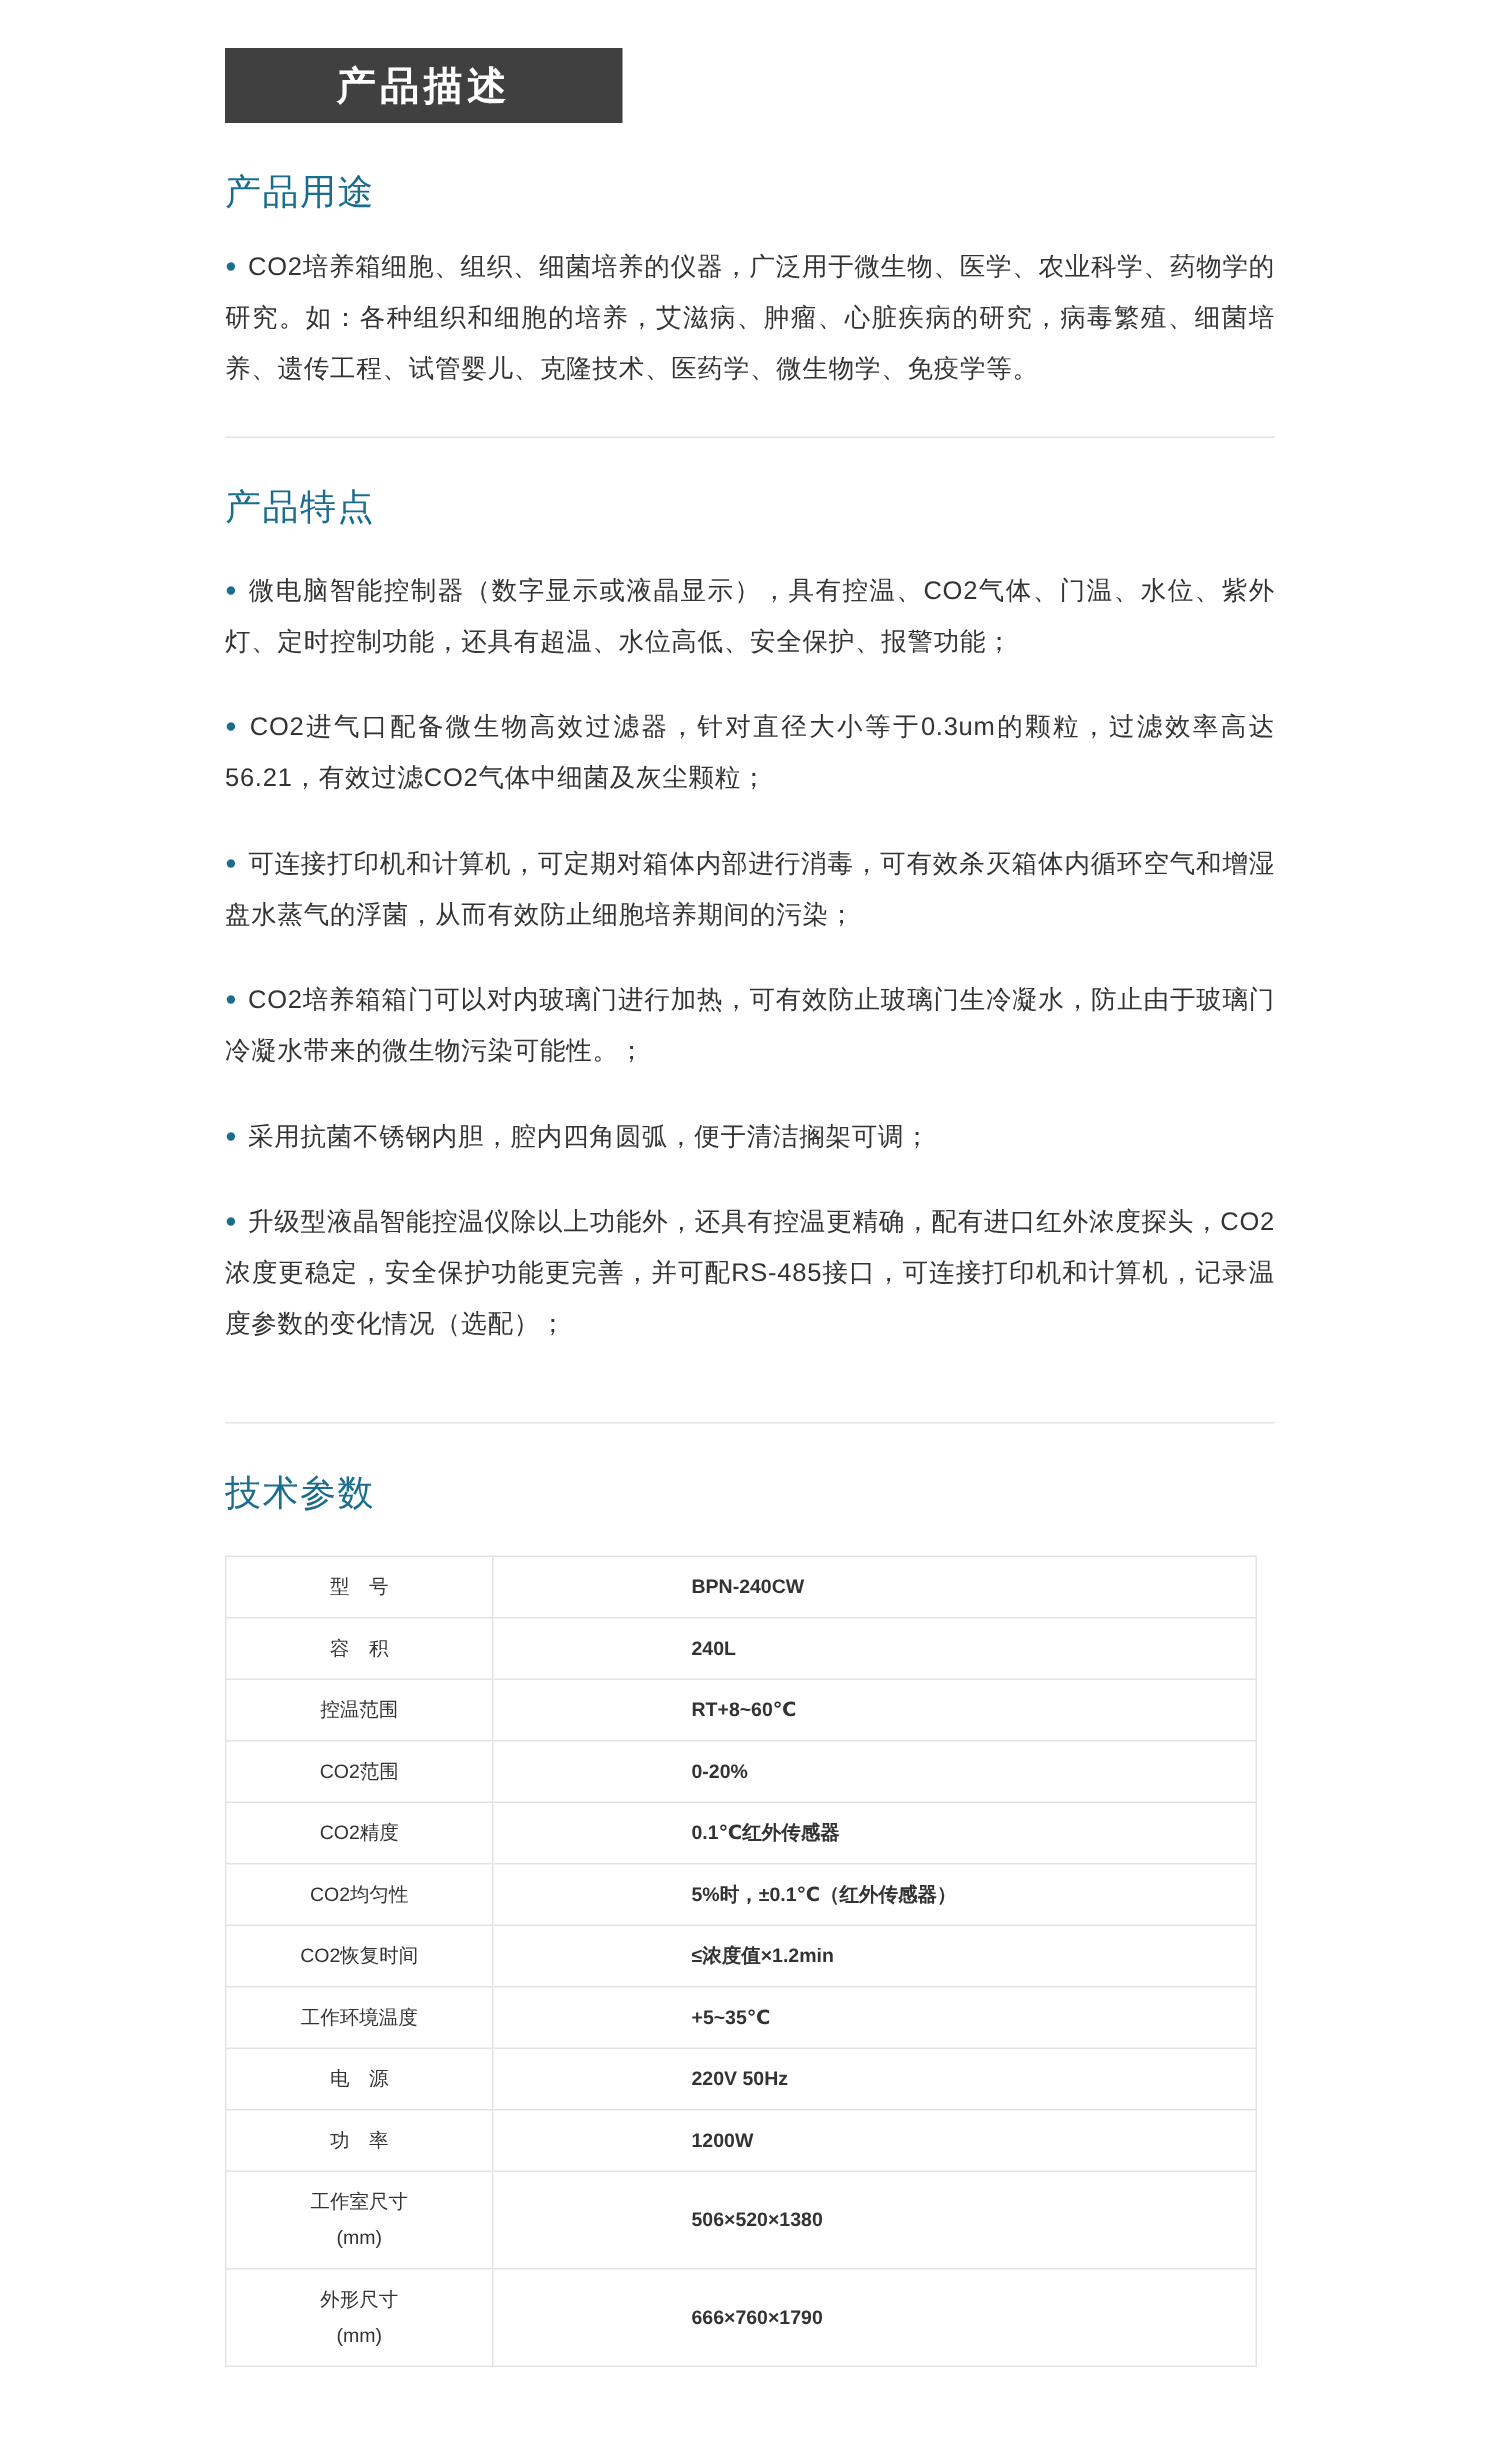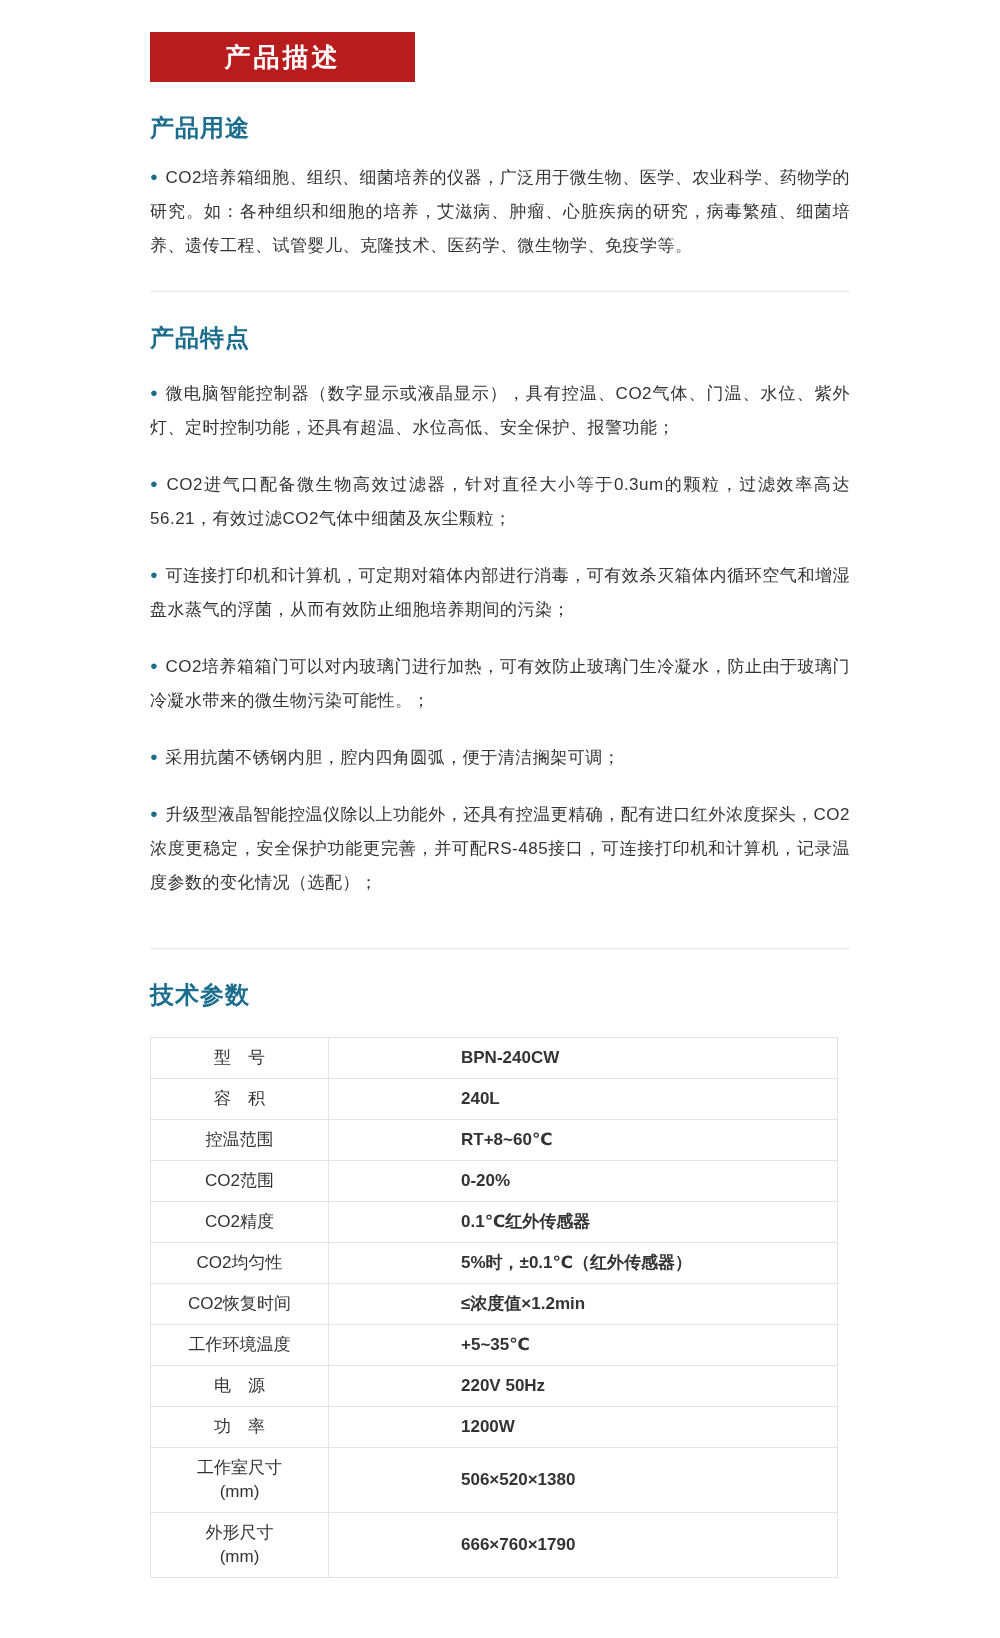--- a/index.html
+++ b/index.html
@@ -13,33 +13,33 @@
     position: relative;
   }
   .content {
     width: 700px;
     margin-left: 150px;
     padding-top: 32px;
   }
   .banner {
     width: 265px;
     height: 50px;
-    background: #b91c1c;
+    background: #404040;
     color: #ffffff;
     font-size: 26px;
     font-weight: bold;
     letter-spacing: 3px;
     display: flex;
     align-items: center;
     justify-content: center;
   }
   h2.section-heading {
     color: #1b6d8e;
     font-size: 24px;
-    font-weight: bold;
+    font-weight: normal;
     margin: 30px 0 0 0;
     letter-spacing: 1px;
   }
   .para {
     font-size: 17px;
     line-height: 34px;
     margin: 16px 0 0 0;
     letter-spacing: 0.5px;
     text-align: justify;
   }
@@ -57,21 +57,21 @@
   }
   .divider.wide-gap { margin-top: 48px; }
   table.spec-table {
     border-collapse: collapse;
     width: 688px;
     margin-top: 26px;
     table-layout: fixed;
   }
   table.spec-table td {
     border: 1px solid #e3e3e3;
-    font-size: 17px;
+    font-size: 13px;
     color: #333333;
     line-height: 24px;
   }
   td.spec-label {
     width: 178px;
     text-align: center;
     padding: 8px 4px;
   }
   td.spec-value {
     padding: 8px 8px 8px 132px;

